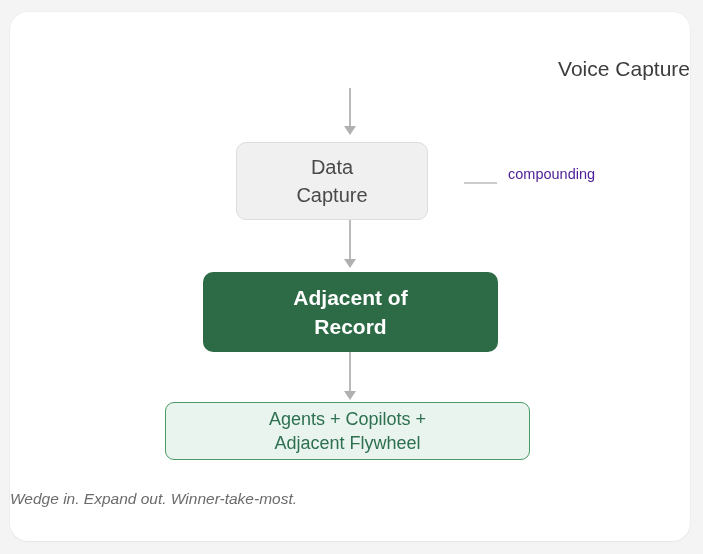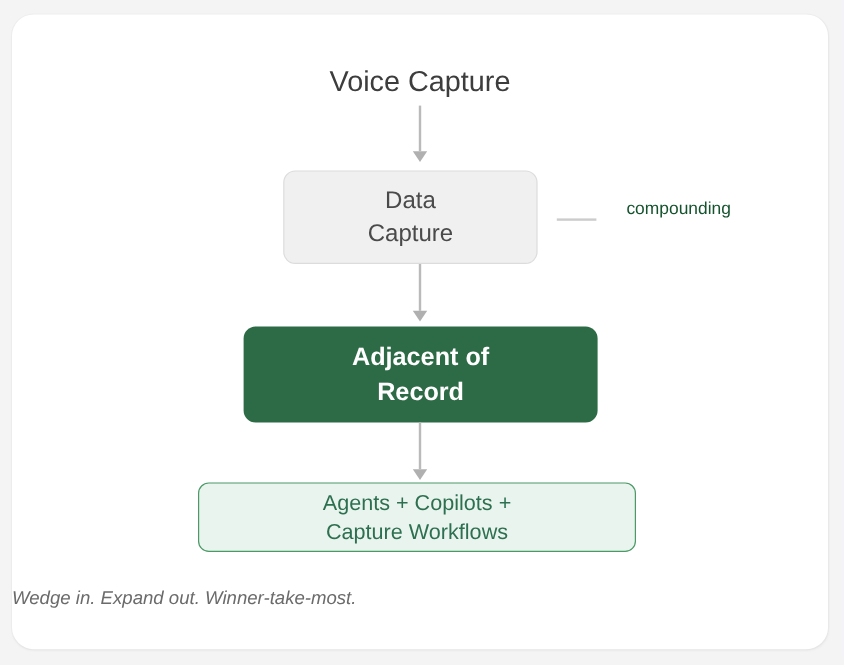--- a/index.html
+++ b/index.html
@@ -18,22 +18,22 @@
     position: absolute;
     left: 10px; top: 12px;
     width: 680px; height: 529px;
     background: #ffffff;
     border-radius: 18px;
     box-shadow: 0 0 0 1px rgba(0,0,0,0.02), 0 1px 2px rgba(0,0,0,0.04);
   }
   .title {
     position: absolute;
     left: 0; top: 44px; width: 680px;
-    text-align: center;
-    font-size: 24px;
+    text-align: right;
+    font-size: 21px;
     line-height: 26px;
     font-weight: 500;
     color: #3d3d3d;
   }
   .arrow {
     position: absolute;
     left: 334px; width: 12px;
     display: flex; flex-direction: column; align-items: center;
   }
   .arrow .stem { width: 2px; flex: 1; background: #bababa; }
@@ -46,38 +46,38 @@
   .arrow.a1 { top: 76px;  height: 47px; }
   .arrow.a2 { top: 208px; height: 48px; }
   .arrow.a3 { top: 340px; height: 48px; }
   .box {
     position: absolute;
     display: flex; flex-direction: column;
     align-items: center; justify-content: center;
     text-align: center;
   }
   .flywheel {
-    left: 226px; top: 130px; width: 212px; height: 78px;
+    left: 226px; top: 130px; width: 192px; height: 78px;
     background: #f0f0f1;
     border: 1px solid #dcdcdc;
     border-radius: 10px;
     font-size: 20px; line-height: 28px;
     color: #4a4a4a;
   }
   .connector {
     position: absolute;
     left: 454px; top: 170px;
     width: 33px; height: 2px;
     background: #cccccc;
   }
   .sidenote {
     position: absolute;
-    left: 512px; top: 153px;
+    left: 498px; top: 153px;
     font-size: 14.5px; line-height: 19px;
-    color: #14532d;
+    color: #4c1d95;
     text-align: center;
   }
   .platform {
     left: 193px; top: 260px; width: 295px; height: 80px;
     background: #2d6b46;
     border-radius: 10px;
     font-size: 21px; line-height: 29px;
     font-weight: bold;
     color: #ffffff;
   }
@@ -131,19 +131,19 @@
       <div>Record</div>
     </div>
 
     <div class="arrow a3">
       <div class="stem"></div>
       <div class="head"></div>
     </div>
 
     <div class="box agents">
       <div>Agents + Copilots +</div>
-      <div>Capture Workflows</div>
+      <div>Adjacent Flywheel</div>
     </div>
 
     <div class="caption">Wedge in. Expand out. Winner-take-most.</div>
 
   </div>
 </div>
 
 </body></html>

